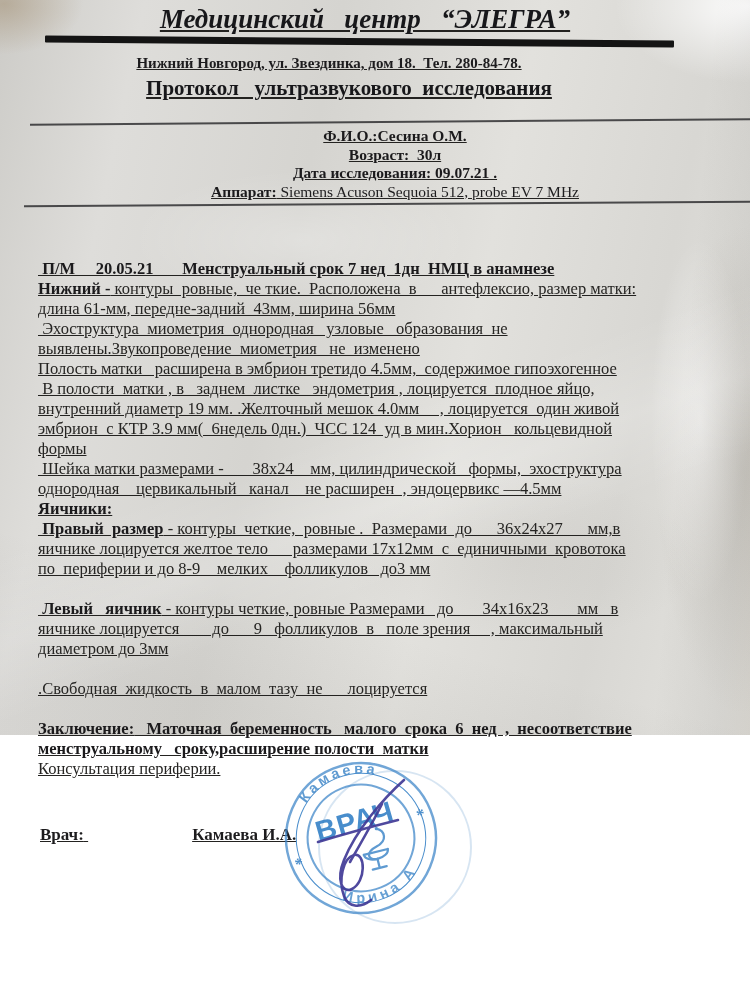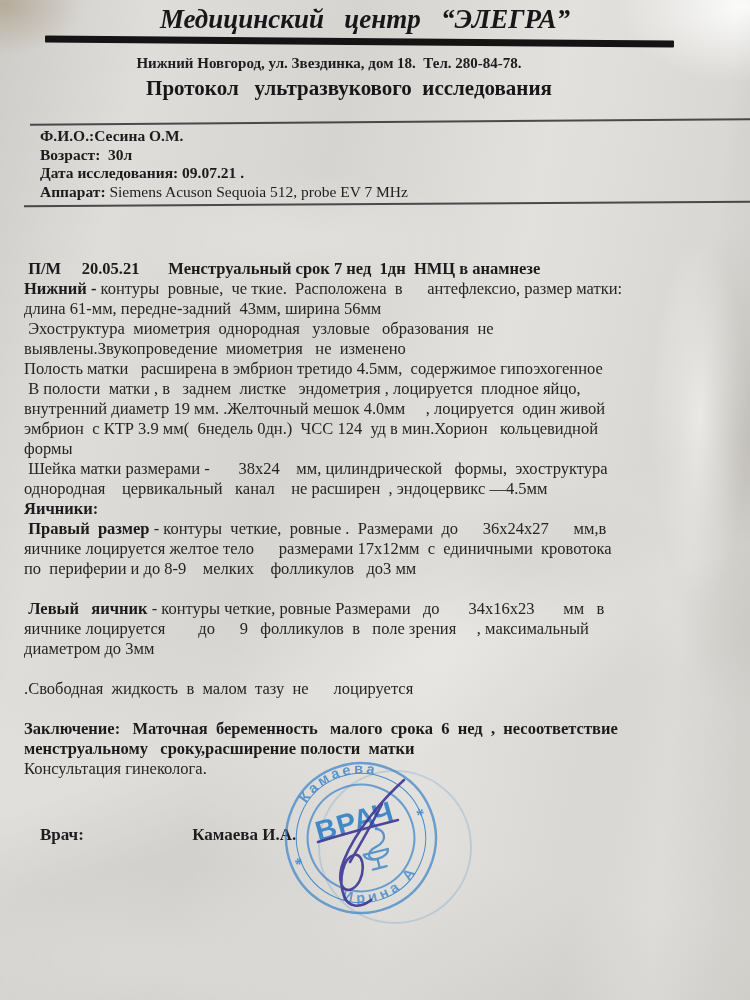--- a/index.html
+++ b/index.html
@@ -1,28 +1,29 @@
 <!DOCTYPE html>
 <html><head>
 <meta charset="utf-8">
 <style>
   html,body{margin:0;padding:0;}
   body{width:750px;height:1000px;overflow:hidden;
        font-family:"Liberation Serif", serif;}
 
-  .paper{position:relative;width:750px;height:1000px;color:#232220;
+  .paper{position:relative;width:750px;height:735px;color:#232220;
     background:
       radial-gradient(110px 70px at 4px 4px,   rgba(148,122,84,.40), rgba(148,122,84,0) 72%),
       radial-gradient(190px 110px at 748px 6px, rgba(255,255,255,.95), rgba(255,255,255,0) 70%),
       radial-gradient(70px 260px at 700px 420px, rgba(255,255,255,.55), rgba(255,255,255,0) 70%),
       radial-gradient(120px 340px at 742px 470px, rgba(118,108,92,.20), rgba(118,108,92,0) 72%),
       radial-gradient(300px 140px at 160px 960px, rgba(255,255,255,.30), rgba(255,255,255,0) 70%),
       radial-gradient(260px 120px at 520px 560px, rgba(110,105,98,.08), rgba(110,105,98,0) 70%),
       radial-gradient(240px 100px at 300px 240px, rgba(255,255,255,.28), rgba(255,255,255,0) 70%),
       linear-gradient(102deg,#cdccc8 0%,#deddda 16%,#d5d4d0 38%,#e2e1dd 60%,#d8d7d3 80%,#e5e4e0 100%);
+    text-decoration: underline;
   }
   
   .paper::after{content:"";position:absolute;inset:0;pointer-events:none;
     background:
       linear-gradient(160deg, rgba(255,255,255,0) 55%, rgba(255,255,255,.18) 64%, rgba(255,255,255,0) 72%),
       linear-gradient(15deg, rgba(90,88,84,.06) 10%, rgba(90,88,84,0) 22%),
       linear-gradient(95deg, rgba(90,88,84,0) 88%, rgba(90,88,84,.10) 96%, rgba(120,110,95,.16) 100%);
   }
 
   .content{position:relative;z-index:2;}
@@ -34,25 +35,25 @@
     transform:rotate(0.45deg);border-radius:1px;}
   .clinic-address{white-space:pre;text-align:center;font-weight:700;font-size:15px;
     line-height:18px;margin-top:9px;padding-right:92px;color:#1d1c1e;}
   .doc-title{white-space:pre;text-align:center;font-weight:700;font-size:21px;
     line-height:26px;margin-top:3px;padding-right:52px;color:#17171a;}
 
   
   .rule-thin{height:2px;background:rgba(32,32,34,.78);}
   .rule-pat-top{margin:20px 0 4px 30px;transform:rotate(-0.45deg);}
   .rule-pat-bot{margin:2px 0 0 24px;transform:rotate(-0.35deg);}
-  .patient{padding-left:40px;}
+  .patient{padding-left:40px;text-align:center;}
   .patient .line{white-space:pre;font-size:15.5px;line-height:18.5px;color:#1e1d1f;}
 
   
-  .report{margin-top:54px;padding-left:24px;}
+  .report{margin-top:54px;padding-left:38px;}
   .report .line{white-space:pre;font-size:16.5px;line-height:20px;color:#262523;}
   .line .b{font-weight:700;color:#1b1a1c;}
   .line.blank{height:20px;}
 
   
   .footer{margin-top:46px;padding-left:40px;font-size:17px;font-weight:700;color:#1d1c1e;}
   .doctor-name{margin-left:104px;}
 
   
   .stamp{position:absolute;left:279px;top:756px;width:164px;height:164px;z-index:3;
@@ -100,21 +101,21 @@
         <div class="line"><span>по  периферии и до 8-9    мелких    фолликулов   до3 мм</span></div>
         <div class="line blank"></div>
         <div class="line"><span class="b"> Левый   яичник</span><span> - контуры четкие, ровные Размерами   до       34х16х23       мм   в</span></div>
         <div class="line"><span>яичнике лоцируется        до      9   фолликулов  в   поле зрения     , максимальный</span></div>
         <div class="line"><span>диаметром до 3мм</span></div>
         <div class="line blank"></div>
         <div class="line"><span>.Свободная  жидкость  в  малом  тазу  не      лоцируется</span></div>
         <div class="line blank"></div>
         <div class="line"><span class="b">Заключение:</span><span class="b">   Маточная  беременность   малого  срока  6  нед  ,  несоответствие</span></div>
         <div class="line"><span class="b">менструальному   сроку,расширение полости  матки</span></div>
-        <div class="line"><span>Консультация гинеколога.</span></div>
+        <div class="line"><span>Консультация периферии.</span></div>
       </div>
 
     <div class="footer">
       <span class="doctor-label">Врач:</span>
       <span class="doctor-name">Камаева И.А.</span>
     </div>
   </div>
 
   <div class="stamp-ghost"></div>
 

